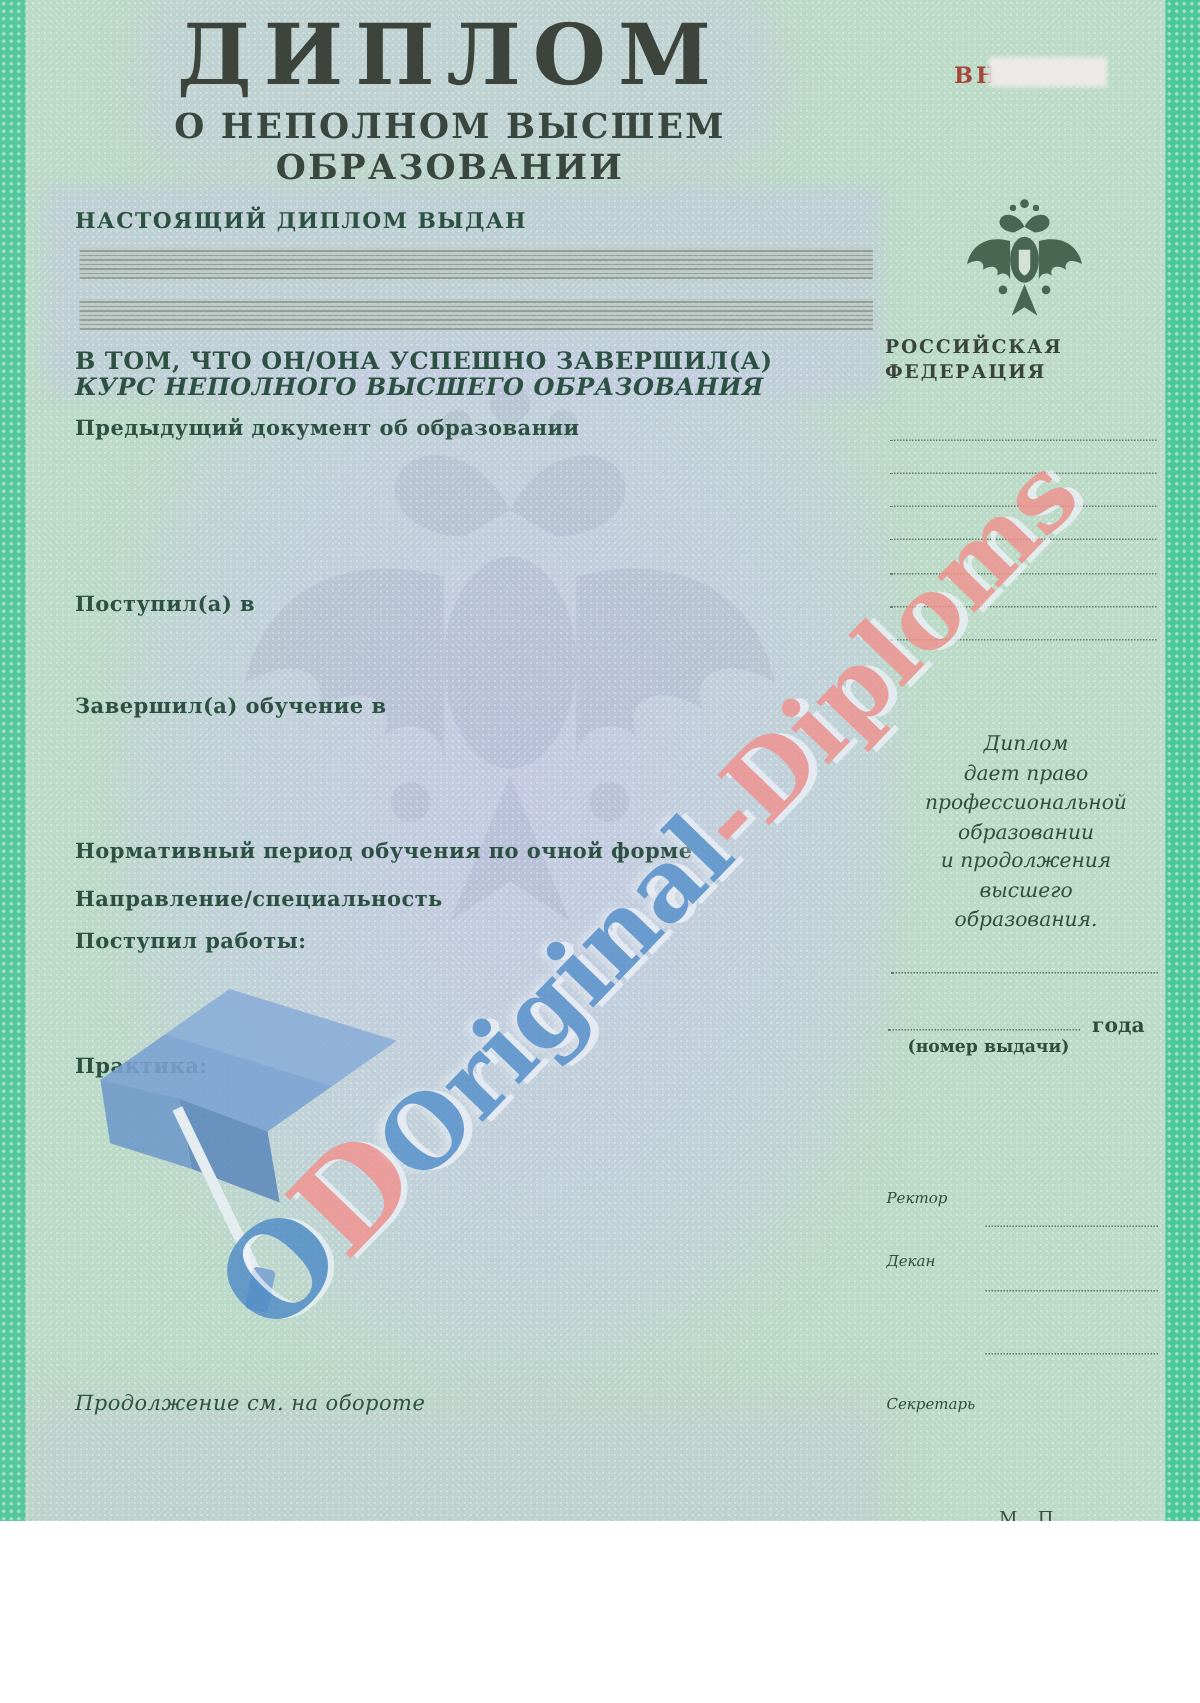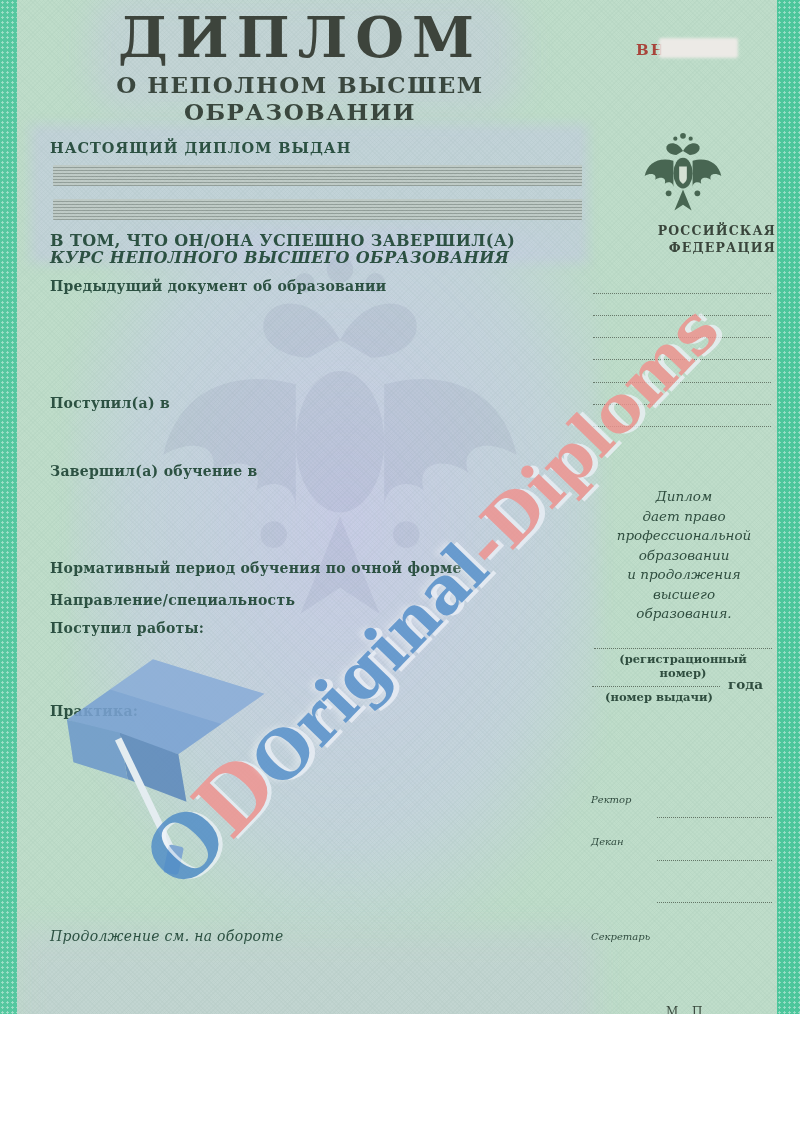--- a/index.html
+++ b/index.html
@@ -40,21 +40,21 @@
   
   .issued{position:absolute; left:50px; top:139px; font-size:14.5px; font-weight:bold; letter-spacing:1px; color:#2c5142;}
   .namebar{position:absolute; left:53px; width:529px; height:21px;
     background:linear-gradient(90deg, #939c8f, #a8b1a2 30%, #9aa396 70%, #a9b2a5);
     background-image:repeating-linear-gradient(0deg, rgba(110,118,105,.55) 0 1px, rgba(190,197,185,.55) 1px 3px);
     border-radius:1px;}
   .statement{position:absolute; left:50px; font-size:16px; font-weight:bold; letter-spacing:.4px; color:#2c5142; white-space:nowrap;}
 
   
   .emblem{position:absolute; left:640px; top:130px; opacity:.9;}
-  .country{position:absolute; left:590px; top:222px; width:186px; text-align:right; color:#39453b;
+  .country{position:absolute; left:590px; top:222px; width:186px; text-align:left; color:#39453b;
     font-size:12.5px; font-weight:bold; letter-spacing:1.2px; line-height:17px;}
   .ruled{position:absolute; left:593px; width:178px; height:0; border-top:1px dotted rgba(90,106,92,.85);}
   .privilege{position:absolute; left:594px; top:487px; width:180px; text-align:center;
     font-size:13.5px; font-style:italic; color:#2f4d3f; line-height:19.5px; font-weight:500;}
   .regline{position:absolute; left:594px; top:648px; width:178px; border-top:1px dotted rgba(90,106,92,.9);}
   .regcap{position:absolute; left:594px; top:652px; width:178px; text-align:center; font-size:11.5px; font-weight:600; color:#2f4d3f;}
   .dateline{position:absolute; left:592px; top:686px; width:128px; border-top:1px dotted rgba(90,106,92,.9);}
   .yearword{position:absolute; left:728px; top:676px; font-size:13.5px; font-weight:bold; color:#2f4d3f;}
   .datecap{position:absolute; left:598px; top:690px; width:122px; text-align:center; font-size:11.5px; font-weight:600; color:#2f4d3f;}
   .sig-label{position:absolute; left:591px; font-size:10px; font-style:italic; color:#2f4a3e; font-weight:500;}
@@ -155,21 +155,20 @@
     <span style="display:block">Диплом</span>
     <span style="display:block">дает право</span>
     <span style="display:block">профессиональной</span>
     <span style="display:block">образовании</span>
     <span style="display:block">и продолжения</span>
     <span style="display:block">высшего</span>
     <span style="display:block">образования.</span>
   </div>
 
   <div class="regline"></div>
-  <div class="regcap">(регистрационный номер)</div>
   <div class="dateline"></div>
   <div class="yearword">года</div>
   <div class="datecap">(номер выдачи)</div>
 
   <div class="sig-label" style="top:794px;">Ректор</div>
   <div class="sig-line" style="top:817px;"></div>
   <div class="sig-label" style="top:836px;">Декан</div>
   <div class="sig-line" style="top:860px;"></div>
   <div class="sig-label" style="top:931px;">Секретарь</div>
   <div class="sig-line" style="top:902px;"></div>

